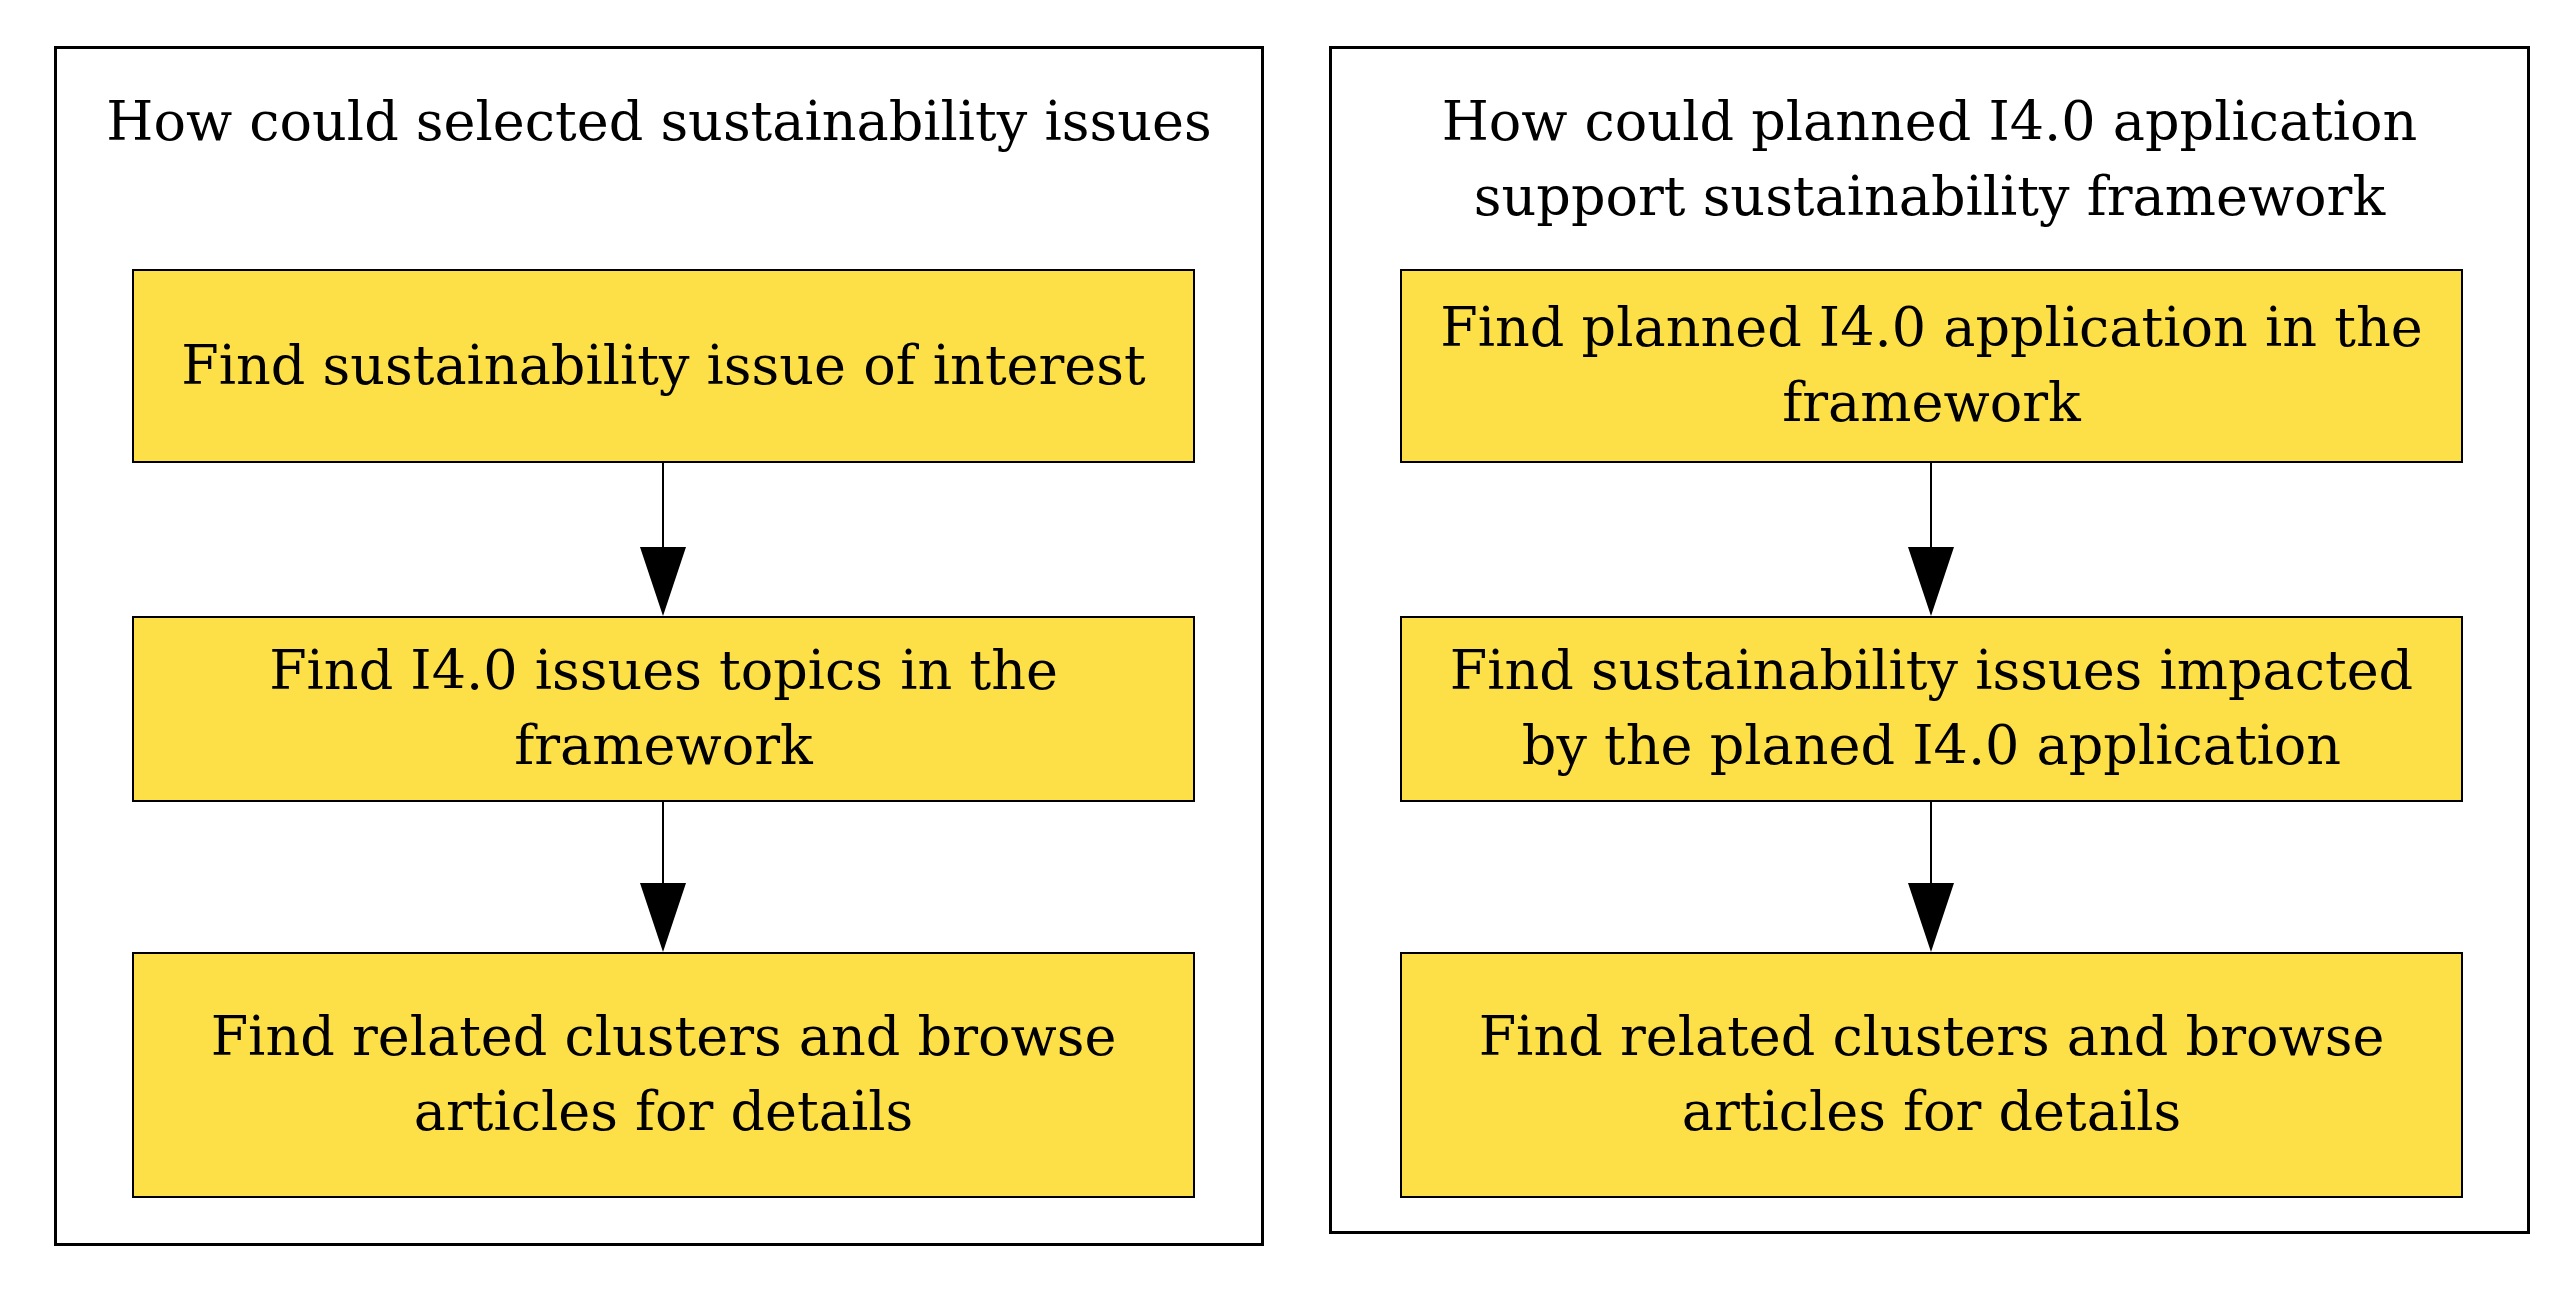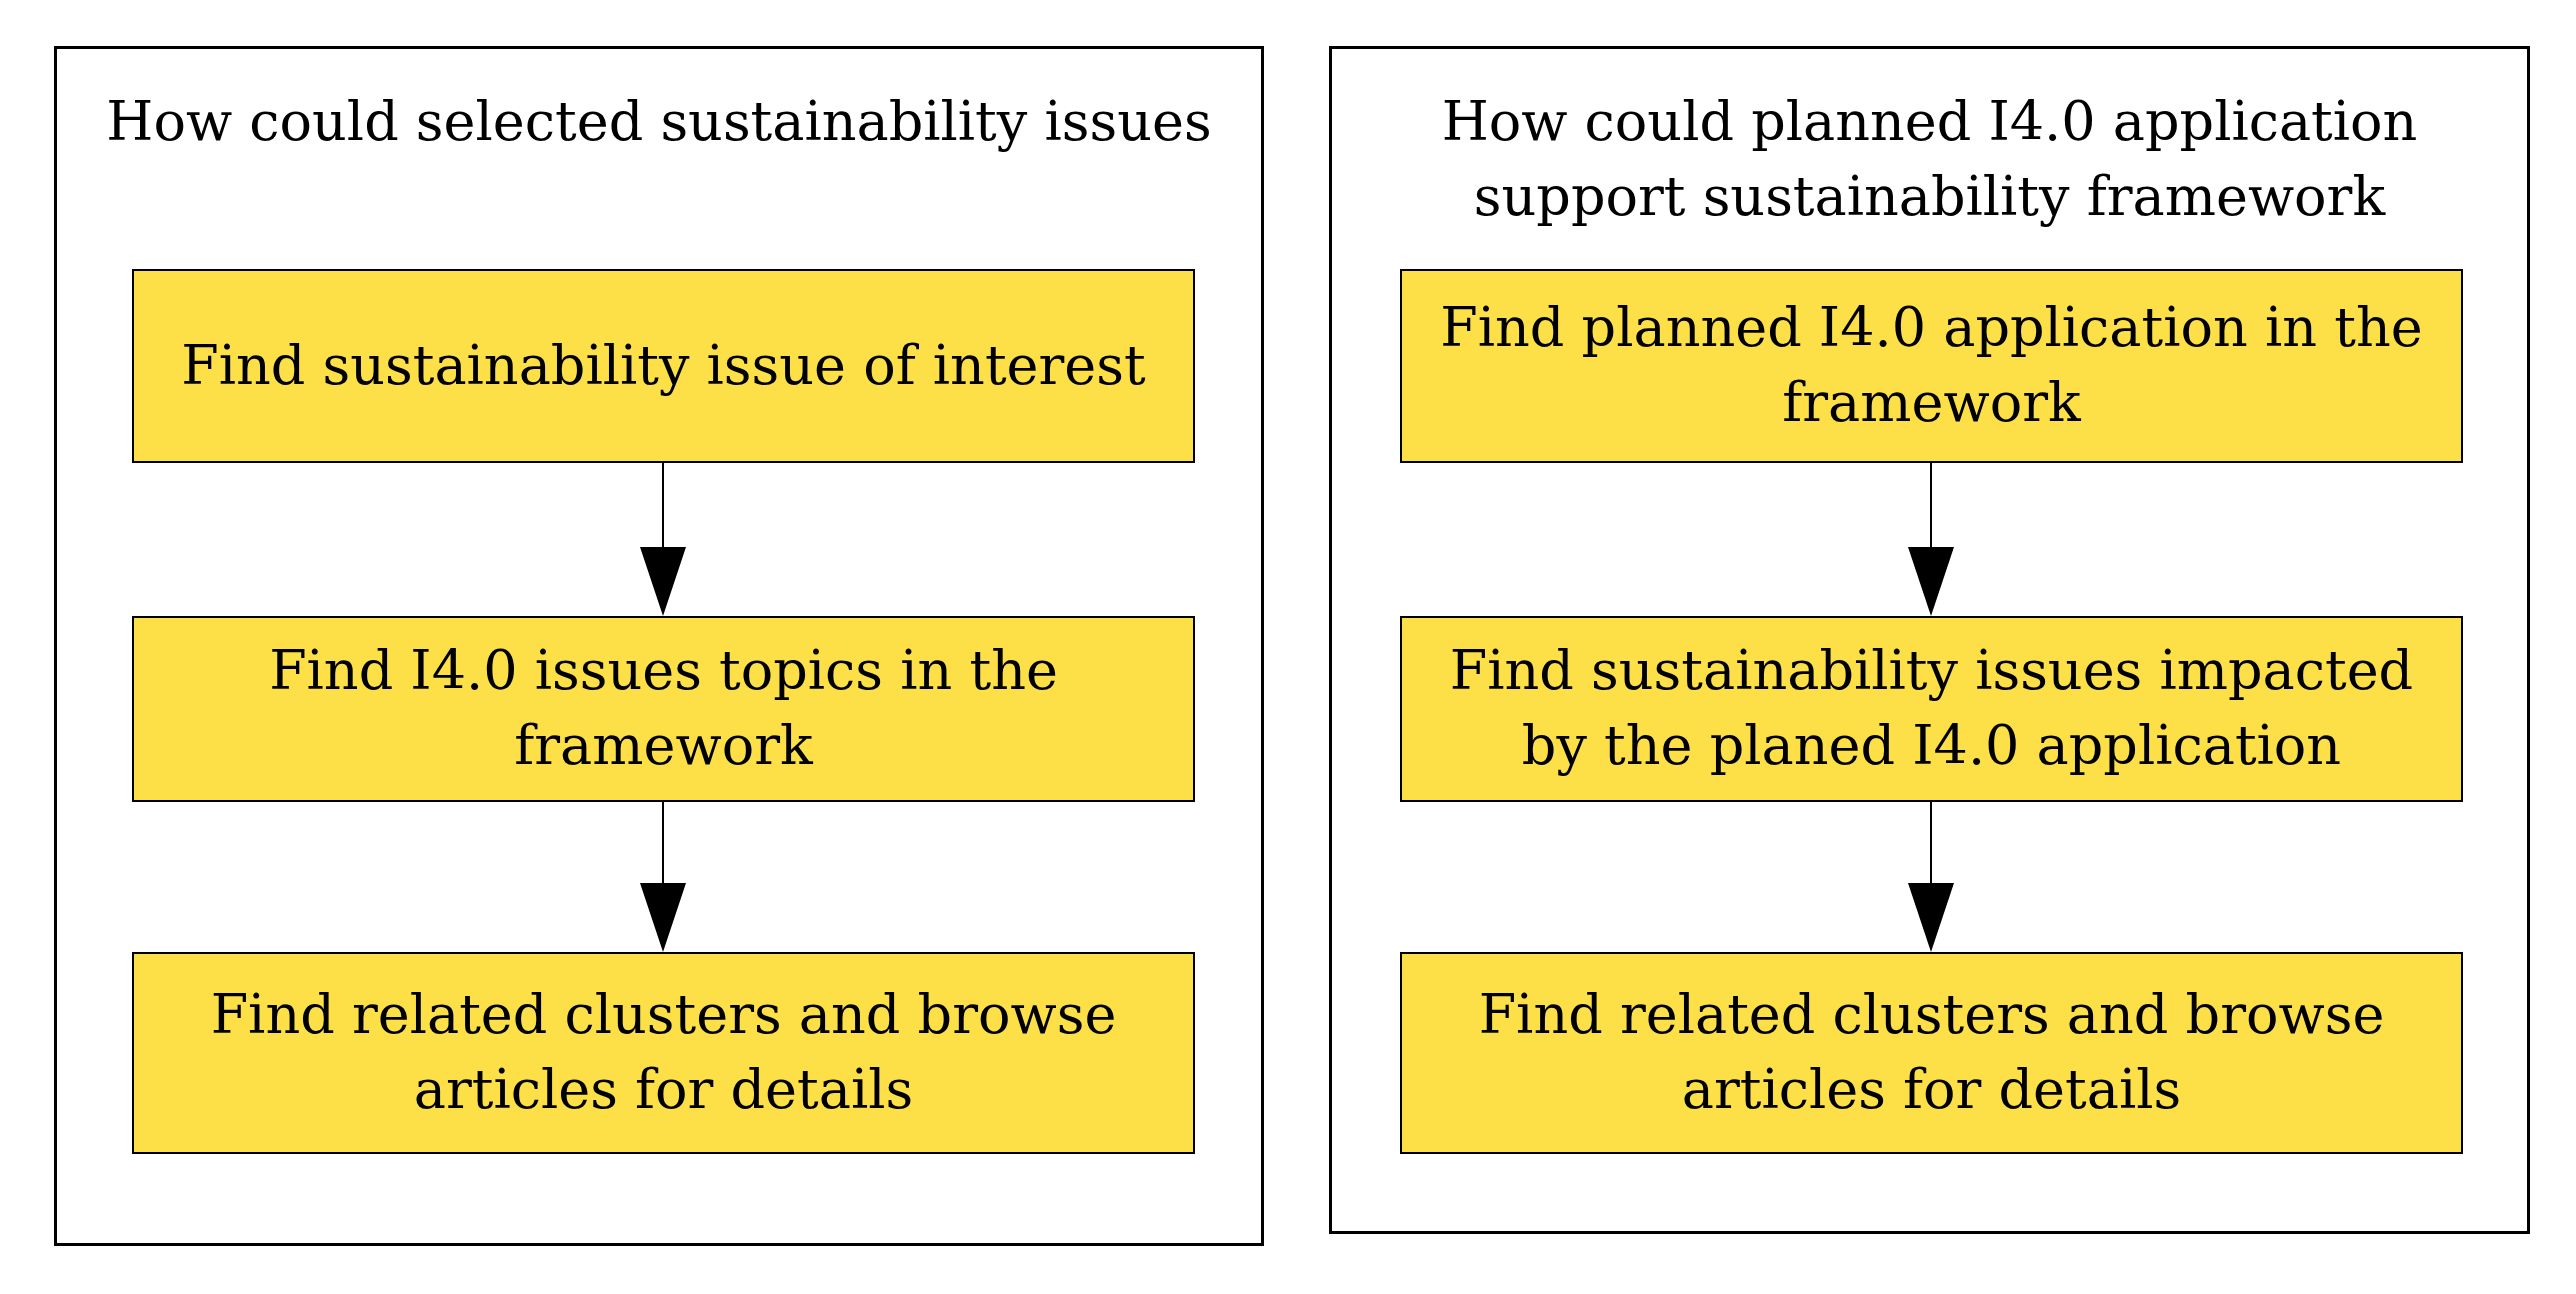--- a/index.html
+++ b/index.html
@@ -45,21 +45,21 @@
     justify-content: center;
     align-items: center;
     text-align: center;
     font-size: 54px;
     line-height: 1.38;
   }
   #panel-left .step  { left: 75px; width: 1063px; }
   #panel-right .step { left: 68px; width: 1063px; justify-content: center; }
   .step.s1 { top: 220px;  height: 194px; }
   .step.s2 { top: 567px;  height: 186px; }
-  .step.s3 { top: 903px; height: 202px; }
+  .step.s3 { top: 903px; height: 246px; }
   .step .line { display: block; }
 
   .arrow {
     position: absolute;
     width: 50px;
     display: flex;
     flex-direction: column;
     align-items: center;
   }
   #panel-left .arrow  { left: 581px; }

